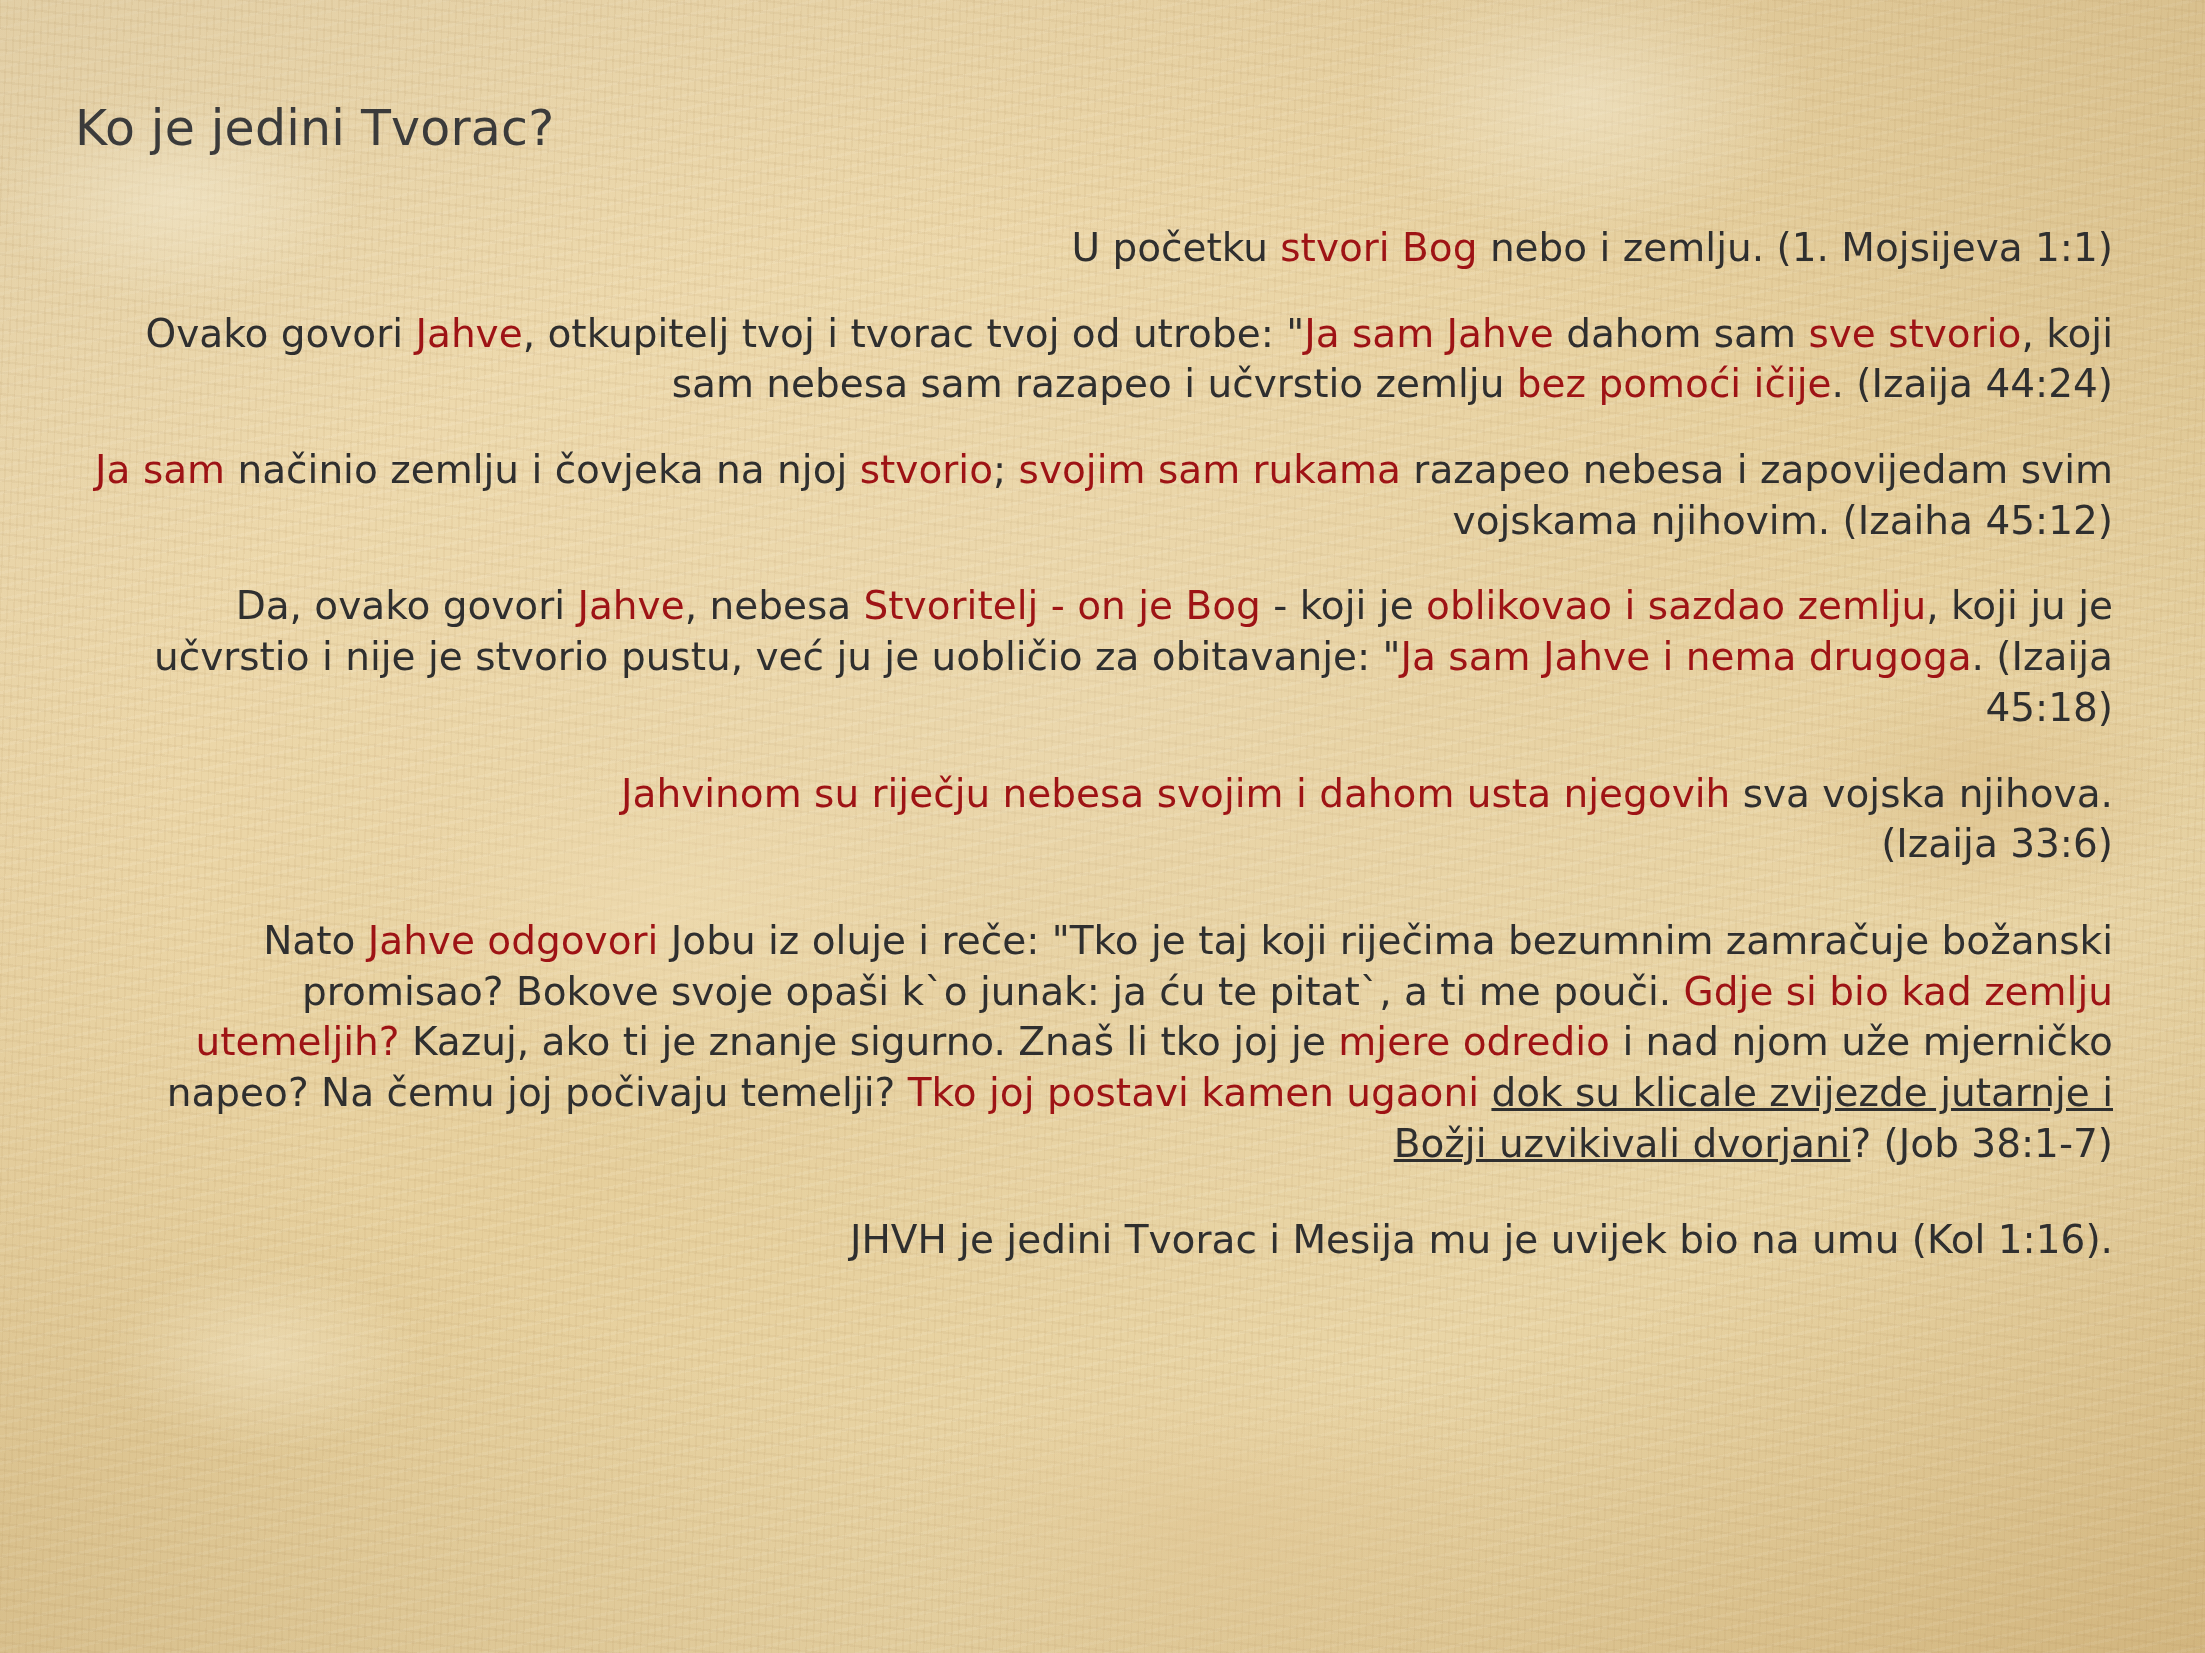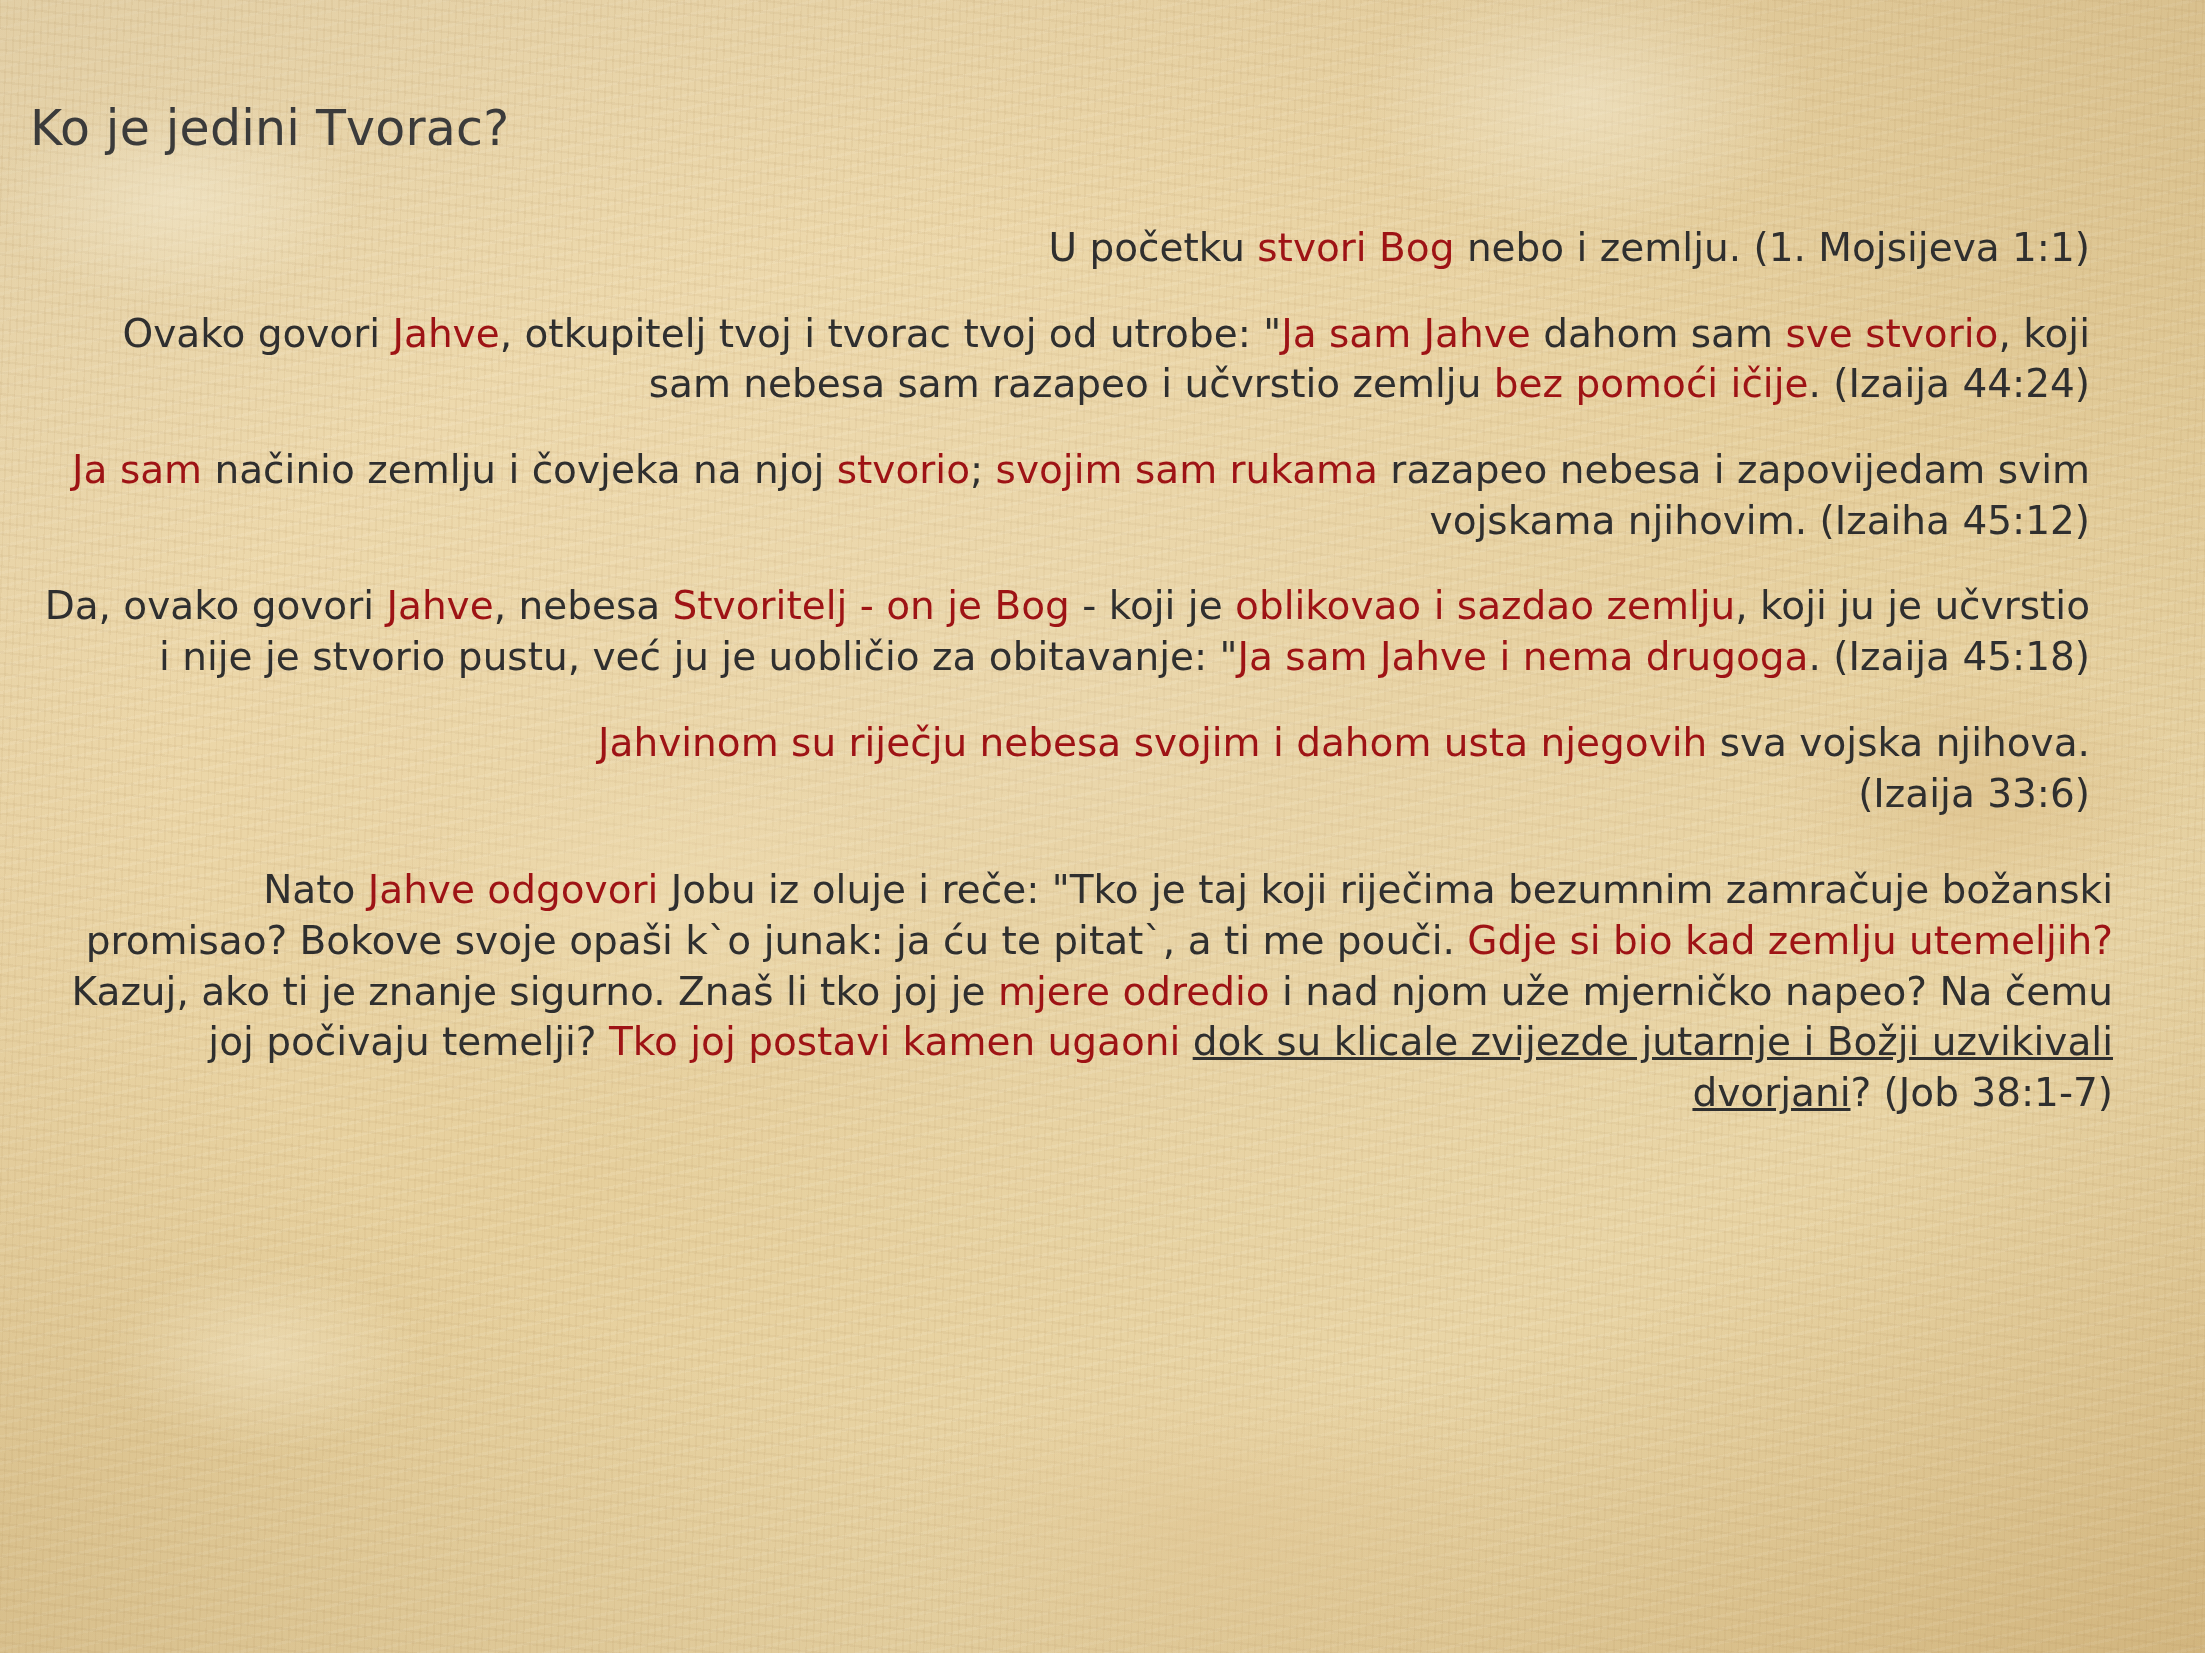--- a/index.html
+++ b/index.html
@@ -13,21 +13,21 @@
     background-color: #e8d5a8;
     overflow: hidden;
   }
 
   
   .page {
     position: relative;
     width: 2205px;
     height: 1654px;
     box-sizing: border-box;
-    padding: 100px 92px 0 30px;
+    padding: 100px 92px 0 75px;
     background-color: #ecd9ae;
     background-image:
       radial-gradient(ellipse 260px 153px at 8% 12%, rgba(255,248,225,0.55), rgba(255,248,225,0) 70%),
       radial-gradient(ellipse 322px 199px at 72% 6%, rgba(255,250,232,0.45), rgba(255,250,232,0) 70%),
       radial-gradient(ellipse 383px 230px at 30% 55%, rgba(240,220,175,0.5), rgba(240,220,175,0) 70%),
       radial-gradient(ellipse 291px 184px at 90% 48%, rgba(214,182,126,0.45), rgba(214,182,126,0) 70%),
       radial-gradient(ellipse 459px 245px at 55% 92%, rgba(226,199,148,0.55), rgba(226,199,148,0) 70%),
       radial-gradient(ellipse 230px 138px at 12% 82%, rgba(255,246,220,0.4), rgba(255,246,220,0) 70%),
       repeating-linear-gradient(92deg, rgba(185,150,95,0.10) 0px, rgba(185,150,95,0.10) 1.5px, rgba(255,255,255,0) 1.5px, rgba(255,255,255,0) 6.9px),
       repeating-linear-gradient(6deg, rgba(160,125,75,0.07) 0px, rgba(160,125,75,0.07) 2.3px, rgba(255,255,255,0) 2.3px, rgba(255,255,255,0) 10.7px),
@@ -78,17 +78,18 @@
 
     <h1 class="title">Ko je jedini Tvorac?</h1>
 
     <div id="paragraphs">
         <p class="para"><span>U početku </span><span class="hl">stvori Bog</span><span> nebo i zemlju. (1. Mojsijeva 1:1)</span></p>
         <p class="para"><span>Ovako govori </span><span class="hl">Jahve</span><span>, otkupitelj tvoj i tvorac tvoj od utrobe: "</span><span class="hl">Ja sam Jahve</span><span> dahom sam </span><span class="hl">sve stvorio</span><span>, koji sam nebesa sam razapeo i učvrstio zemlju </span><span class="hl">bez pomoći ičije</span><span>. (Izaija 44:24)</span></p>
         <p class="para"><span class="hl">Ja sam</span><span> načinio zemlju i čovjeka na njoj </span><span class="hl">stvorio</span><span>; </span><span class="hl">svojim sam rukama</span><span> razapeo nebesa i zapovijedam svim vojskama njihovim. (Izaiha 45:12)</span></p>
         <p class="para"><span>Da, ovako govori </span><span class="hl">Jahve</span><span>, nebesa </span><span class="hl">Stvoritelj - on je Bog</span><span> - koji je </span><span class="hl">oblikovao i sazdao zemlju</span><span>, koji ju je učvrstio i nije je stvorio pustu, već ju je uobličio za obitavanje: "</span><span class="hl">Ja sam Jahve i nema drugoga</span><span>. (Izaija 45:18)</span></p>
         <p class="para"><span class="hl">Jahvinom su riječju nebesa svojim i dahom usta njegovih</span><span> sva vojska njihova.</span><br><span>(Izaija 33:6)</span></p>
         <p class="para gap-before"><span>Nato </span><span class="hl">Jahve odgovori</span><span> Jobu iz oluje i reče: "Tko je taj koji riječima bezumnim zamračuje božanski promisao? Bokove svoje opaši k`o junak: ja ću te pitat`, a ti me pouči. </span><span class="hl">Gdje si bio kad zemlju utemeljih?</span><span> Kazuj, ako ti je znanje sigurno. Znaš li tko joj je </span><span class="hl">mjere odredio</span><span> i nad njom uže mjerničko napeo? Na čemu joj počivaju temelji? </span><span class="hl">Tko joj postavi kamen ugaoni</span><span> </span><span class="u">dok su klicale zvijezde jutarnje i Božji uzvikivali dvorjani</span><span>? (Job 38:1-7)</span></p>
+        <p class="para gap-before"><span>JHVH je jedini Tvorac i Mesija mu je uvijek bio na umu (Kol 1:16).</span></p>
       </div>
 
   </div>
 </div>
 
 
 </body></html>

